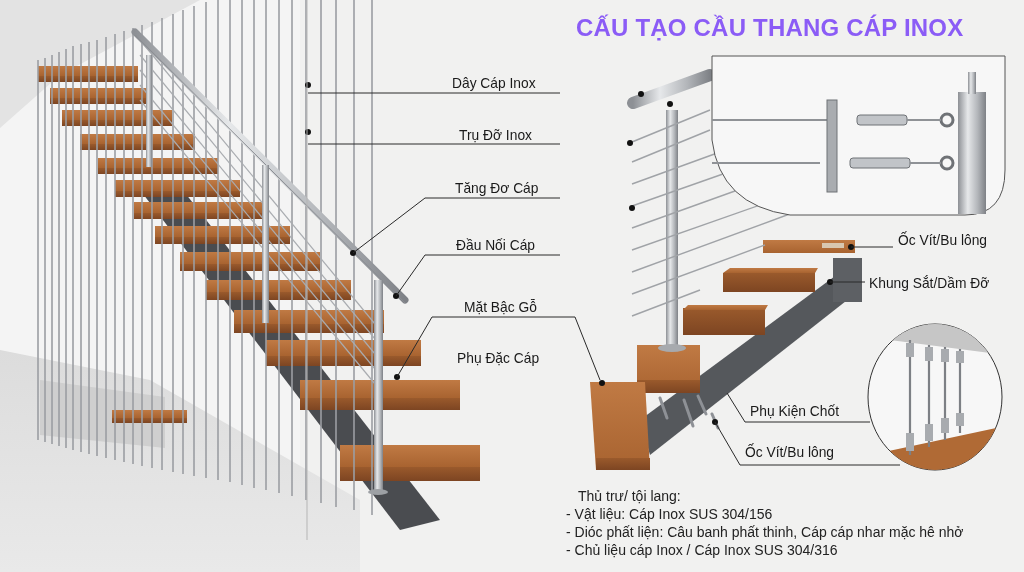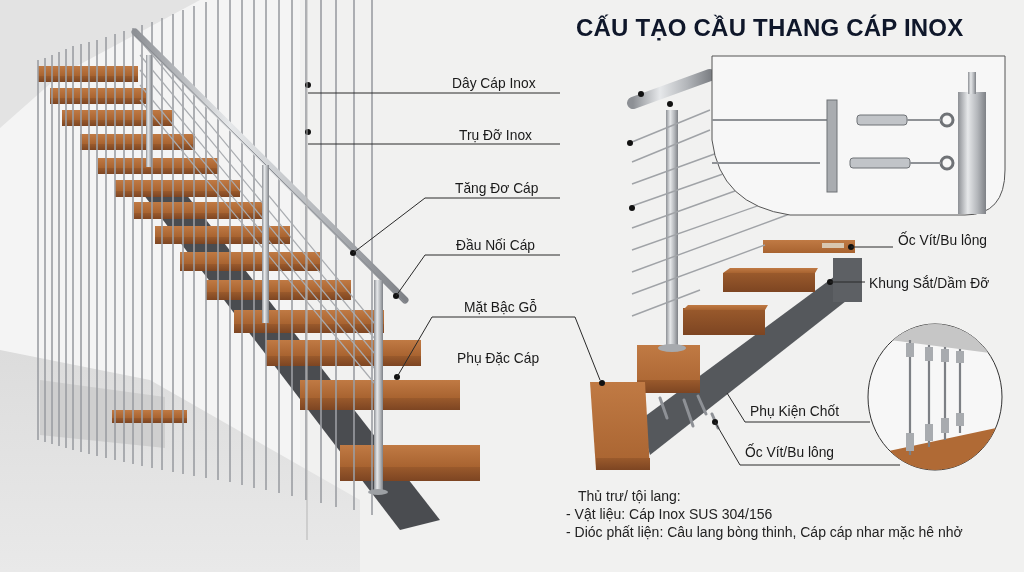--- a/index.html
+++ b/index.html
@@ -1,19 +1,19 @@
 <!DOCTYPE html>
 <html><head>
 <meta charset="utf-8">
 <style>
   html, body { margin:0; padding:0; }
   body { width:1024px; height:572px; overflow:hidden; background:#f1f1f0; font-family:"Liberation Sans", sans-serif; position:relative; }
   .stage { position:absolute; left:0; top:0; width:1024px; height:572px; }
   svg.art { position:absolute; left:0; top:0; }
-  .title { position:absolute; left:576px; top:14px; font-size:24px; font-weight:bold; color:#0f172a; letter-spacing:0.2px; white-space:nowrap; font-family:"Liberation Sans", sans-serif; }
+  .title { position:absolute; left:576px; top:14px; font-size:24px; font-weight:bold; color:#8b5cf6; letter-spacing:0.2px; white-space:nowrap; font-family:"Liberation Sans", sans-serif; }
   .lbl { position:absolute; font-size:15px; color:#1a1a1a; white-space:nowrap; font-family:"Liberation Sans", sans-serif; transform:scaleX(0.92); transform-origin:left center; }
   .notes { position:absolute; left:566px; top:487px; font-size:14px; color:#222; line-height:18px; font-family:"Liberation Sans", sans-serif; }
   .notes div { white-space:nowrap; }
   .notes .head { padding-left:12px; }
 </style>
 </head>
 <body>
 
 <div class="stage">
 
@@ -292,15 +292,16 @@
   <div class="lbl" style="left:457px;top:349px;">Phụ Đặc Cáp</div>
 
   <div class="lbl" style="left:898px;top:231px;">Ốc Vít/Bu lông</div>
   <div class="lbl" style="left:869px;top:274px;">Khung Sắt/Dầm Đỡ</div>
   <div class="lbl" style="left:750px;top:402px;">Phụ Kiện Chốt</div>
   <div class="lbl" style="left:745px;top:443px;">Ốc Vít/Bu lông</div>
 
   <div class="notes">
     <div class="head">Thủ trư/ tội lang:</div>
     <div>- Vật liệu: Cáp Inox SUS 304/156</div>
-    <div>- Dióc phất liện: Câu lang bòng thinh, Cáp cáp nhar mặc hê nhở</div>
+    <div>- Dióc phất liện: Câu banh phất thinh, Cáp cáp nhar mặc hê nhở</div>
+    <div>- Chủ liệu cáp Inox / Cáp Inox  SUS 304/316</div>
   </div>
 </div>
 
 </body></html>

